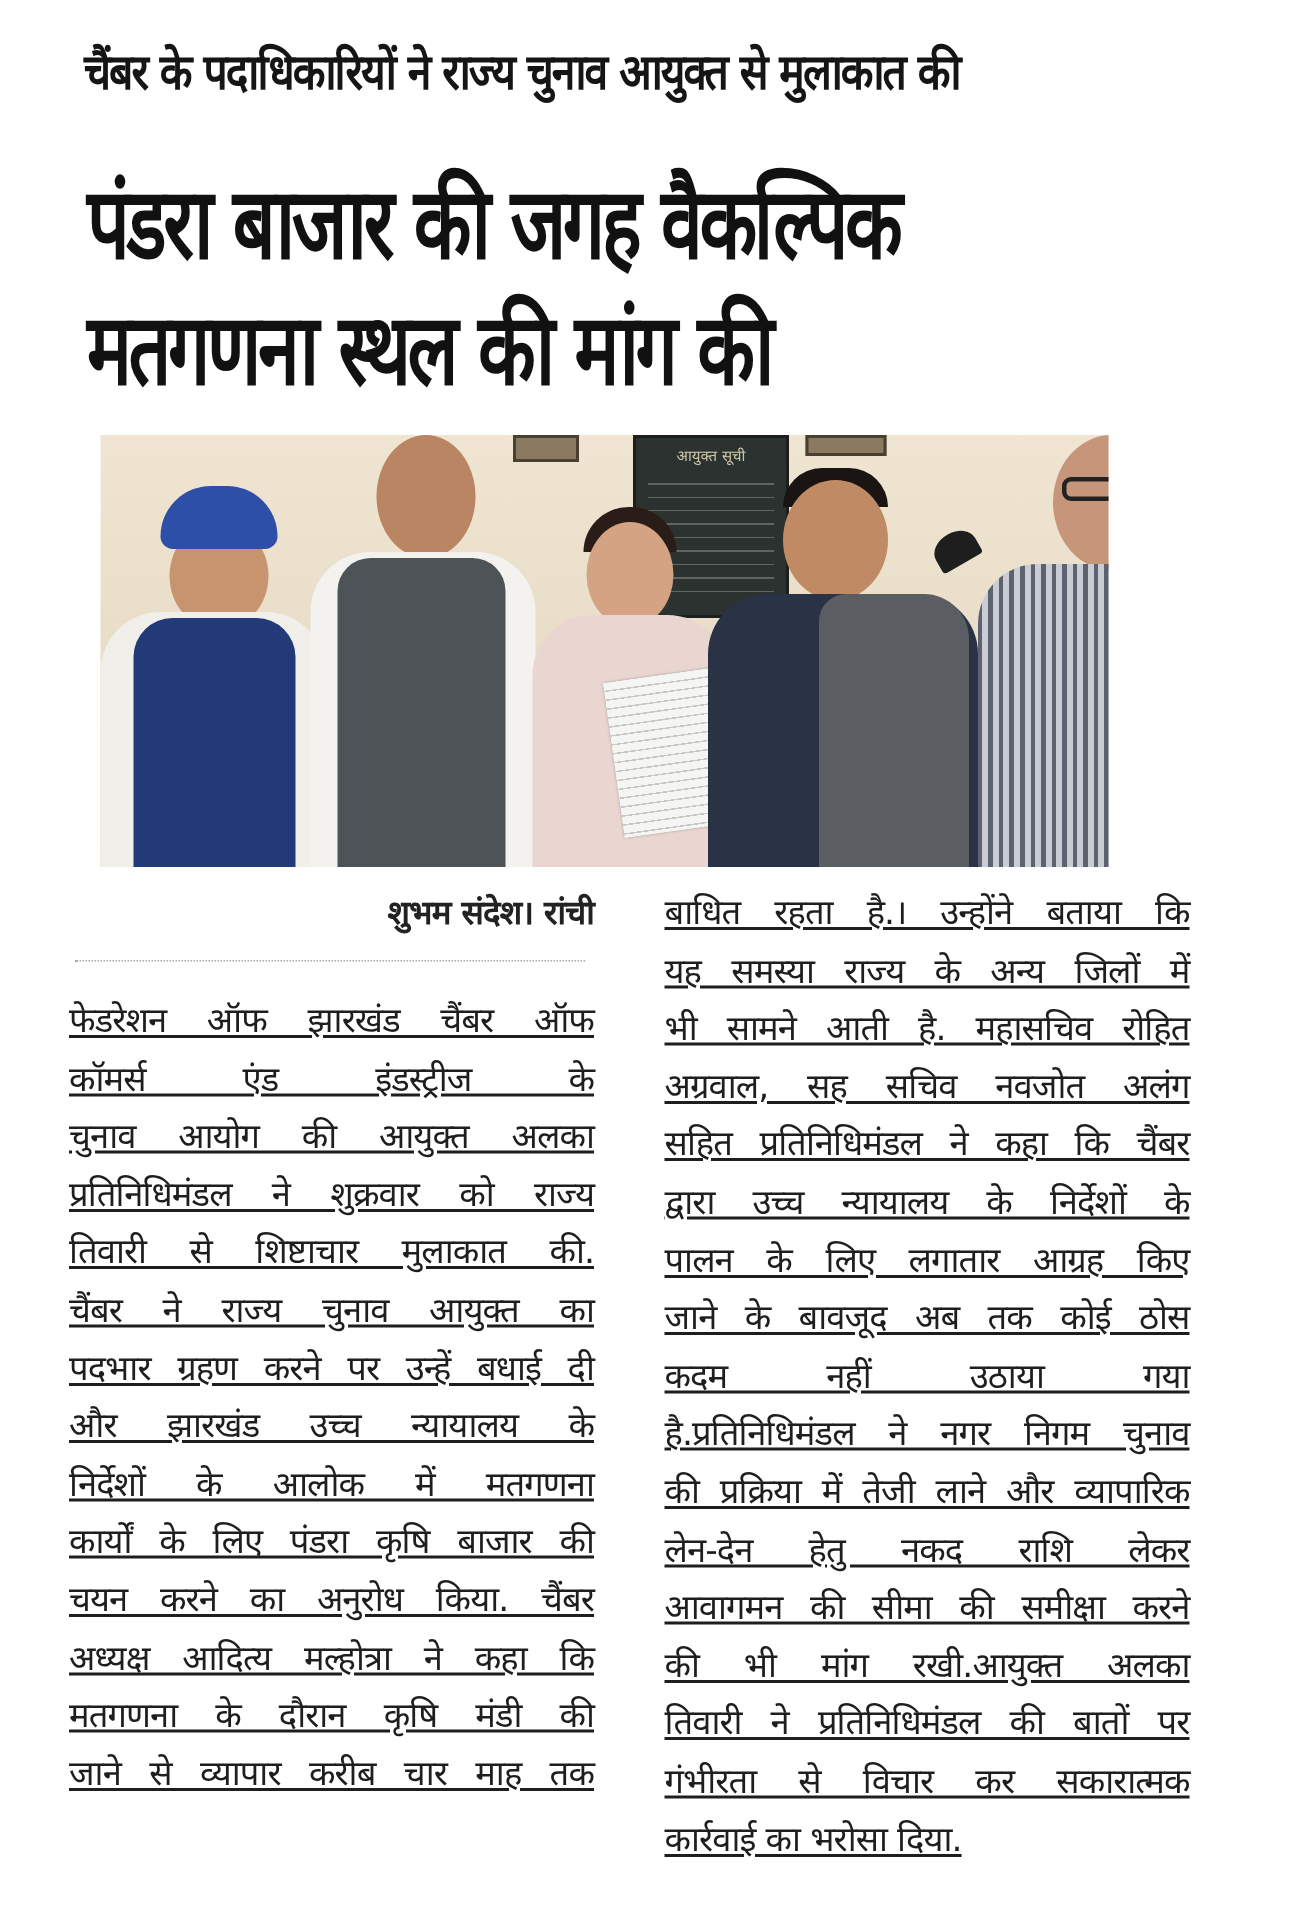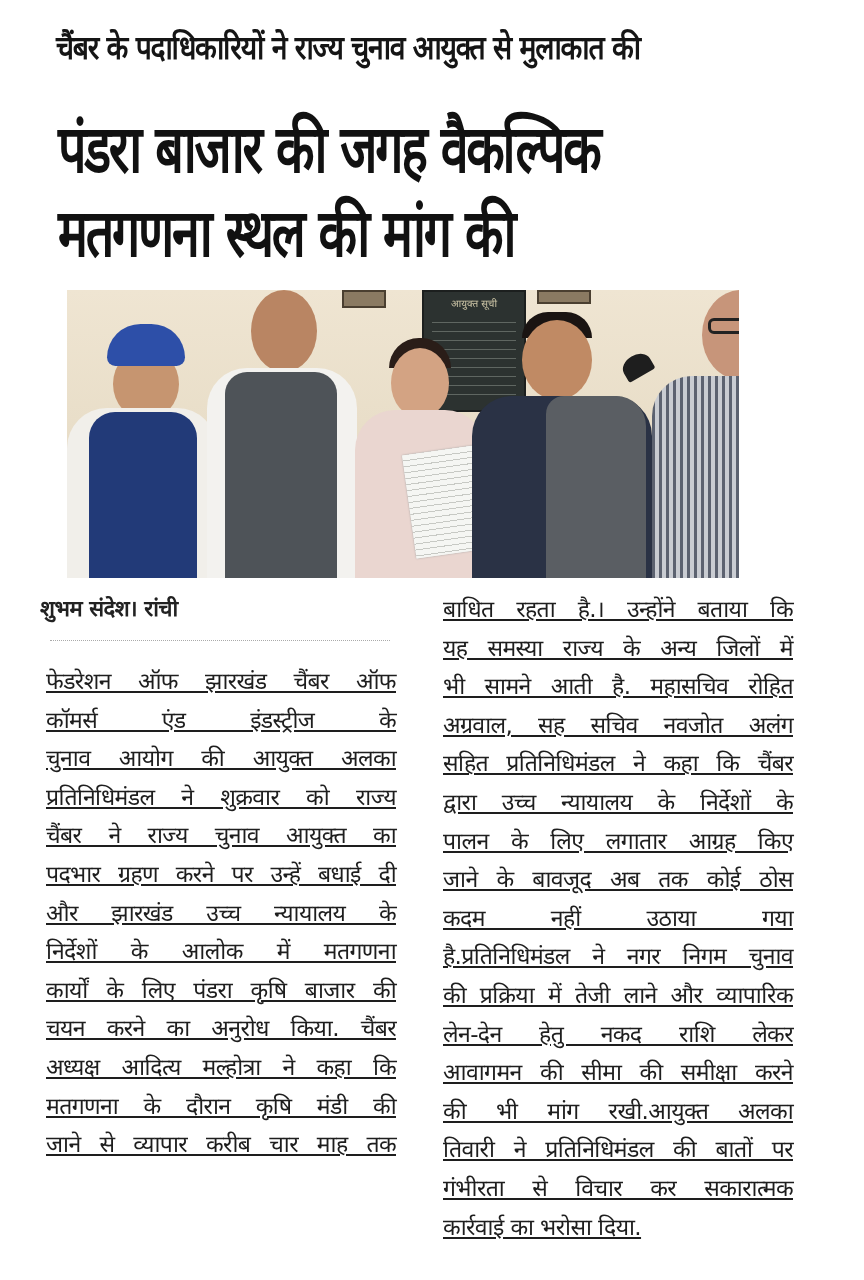--- a/index.html
+++ b/index.html
@@ -37,21 +37,21 @@
   .photo .frame2 { position:absolute; left:470px; top:0; width:50px; height:10px; background:#8a7a62; border:2px solid #4a3f30;}
   .person { position:absolute; bottom:0; }
   .p-head { position:absolute; border-radius:50%; background:#c69570; }
   .p-body { position:absolute; border-radius:40px 40px 0 0; }
   .lamp { position:absolute; left:555px; top:65px; width:30px; height:22px; background:#1e1e1e; border-radius:50% 50% 10% 10%; transform:rotate(-30deg);}
   .doc { position:absolute; left:342px; top:160px; width:72px; height:104px; background:#f5f6f3;
     transform:rotate(-8deg); box-shadow:0 0 2px #999;
     background-image:repeating-linear-gradient(180deg,#f5f6f3 0 5px,#c7c9c4 5px 6px); }
 
   .byline {
-    position:absolute; left:40px; top:592px; width:356px; text-align:left;
+    position:absolute; left:40px; top:592px; width:356px; text-align:right;
     font-size:22px; font-weight:bold; color:#222; letter-spacing:-0.5px;
   }
   .dotted { position:absolute; left:50px; top:640px; width:340px; border-top:1px dotted #aaa; }
   .col {
     position:absolute; font-size:23px; line-height:38.6px; color:#1e1e1e;
     letter-spacing:-0.6px;
   }
   .col .ln { white-space:nowrap; text-align:justify; text-align-last:justify;text-decoration:underline; }
   .col .ln.last { text-align-last:left; }
   .col-left { left:46px; top:662px; width:350px; }
@@ -111,20 +111,21 @@
 </div>
 
 <div class="byline">शुभम संदेश। रांची</div>
 <div class="dotted"></div>
 
 <div class="col col-left">
   <div class="ln">फेडरेशन ऑफ झारखंड चैंबर ऑफ</div>
   <div class="ln">कॉमर्स एंड इंडस्ट्रीज के</div>
   <div class="ln">चुनाव आयोग की आयुक्त अलका</div>
   <div class="ln">प्रतिनिधिमंडल ने शुक्रवार को राज्य</div>
+  <div class="ln">तिवारी से शिष्टाचार मुलाकात की.</div>
   <div class="ln">चैंबर ने राज्य चुनाव आयुक्त का</div>
   <div class="ln">पदभार ग्रहण करने पर उन्हें बधाई दी</div>
   <div class="ln">और झारखंड उच्च न्यायालय के</div>
   <div class="ln">निर्देशों के आलोक में मतगणना</div>
   <div class="ln">कार्यों के लिए पंडरा कृषि बाजार की</div>
   <div class="ln">चयन करने का अनुरोध किया. चैंबर</div>
   <div class="ln">अध्यक्ष आदित्य मल्होत्रा ने कहा कि</div>
   <div class="ln">मतगणना के दौरान कृषि मंडी की</div>
   <div class="ln">जाने से व्यापार करीब चार माह तक</div>
 </div>

